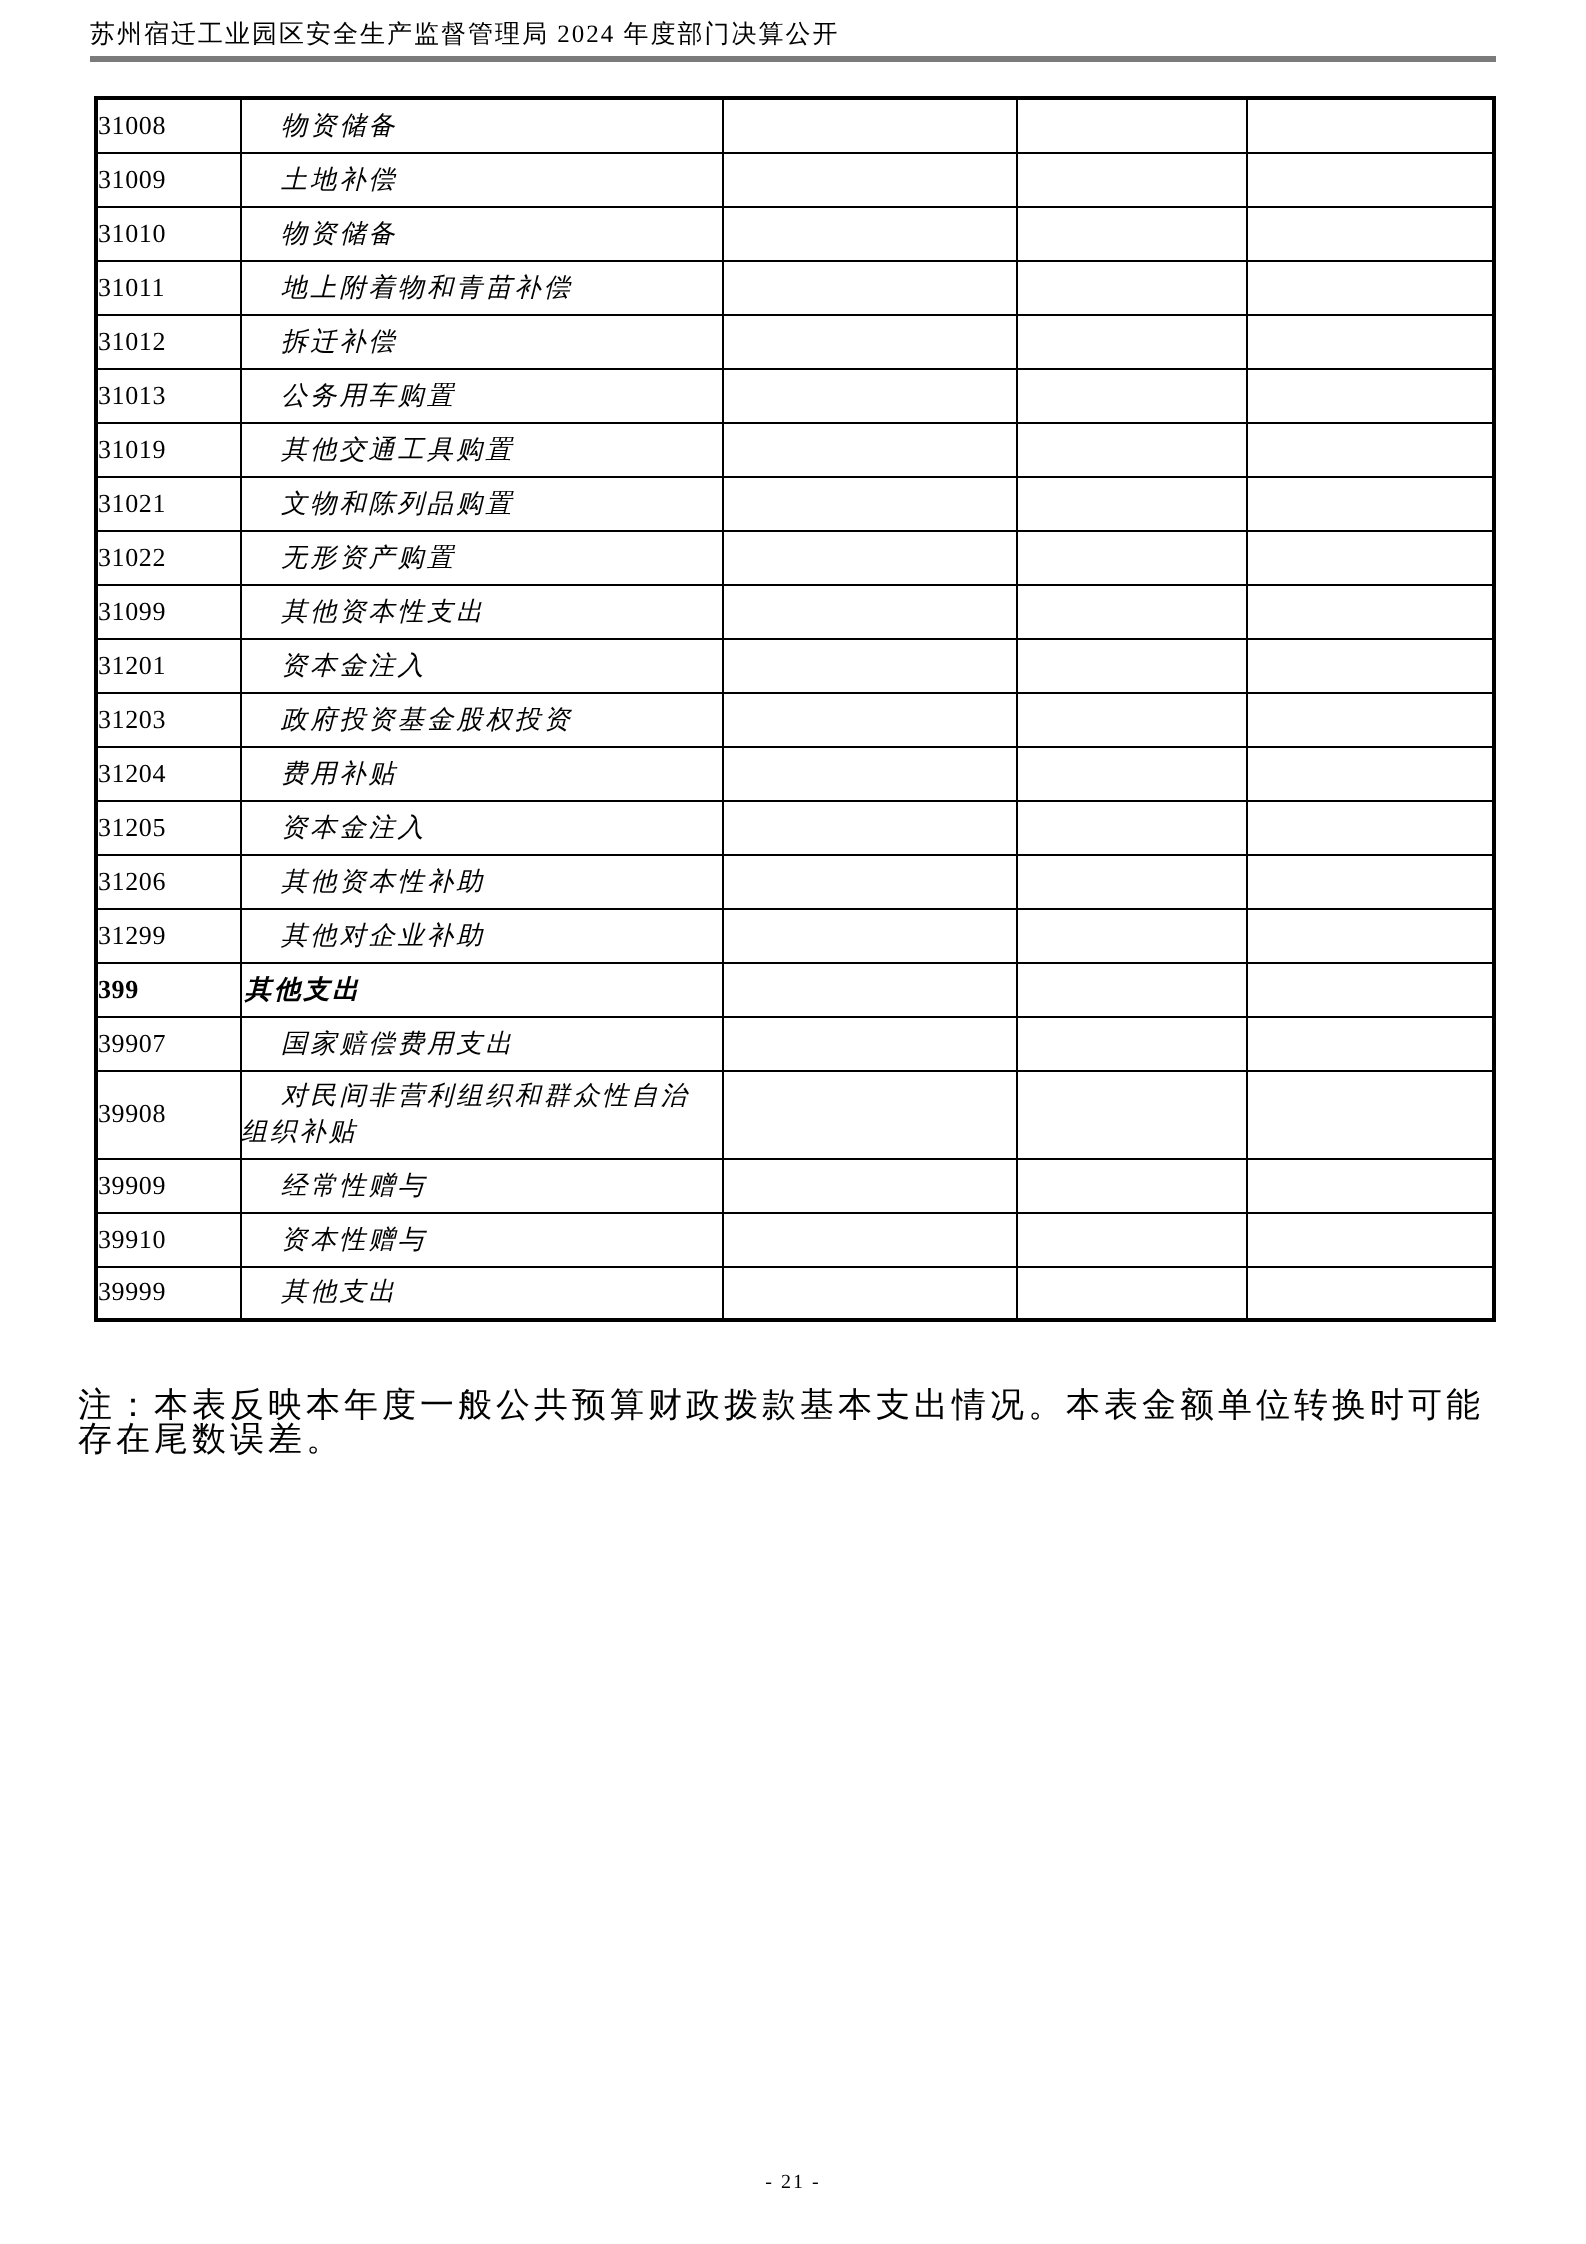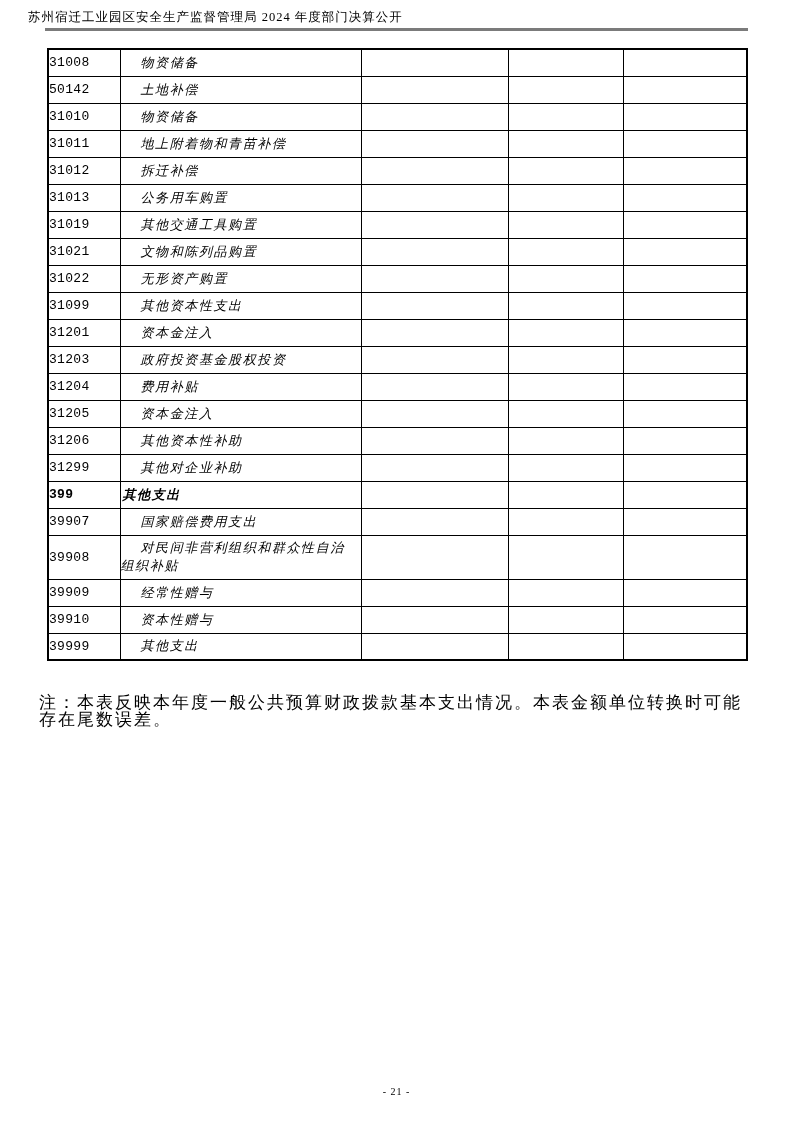--- a/index.html
+++ b/index.html
@@ -9,21 +9,21 @@
     width: 793px;
     height: 1122px;
     margin: 0 auto;
     background: #ffffff;
     font-family: "Liberation Serif", "DejaVu Serif", serif;
     color: #000000;
     overflow: hidden;
   }
   .header-title {
     position: absolute;
-    left: 28px;
+    left: 45px;
     top: 9px;
     font-size: 12.5px;
     letter-spacing: 1px;
     white-space: nowrap;
   }
   .header-rule {
     position: absolute;
     left: 45px;
     top: 28px;
     width: 703px;
@@ -44,21 +44,20 @@
     height: 27px;
     font-size: 13px;
     vertical-align: middle;
     padding: 0;
     overflow: hidden;
   }
   tr.tall td { height: 44px; }
   td.code-cell {
     padding-left: 3px;
     letter-spacing: 0.3px;
-    font-family: Liberation Mono, monospace;
   }
   .name-text {
     text-indent: 20px;
     letter-spacing: 1.6px;
     line-height: 18px;
     padding-right: 4px;
     font-style: italic;
   }
   tr.section td { font-weight: bold; }
   tr.section .name-text { text-indent: 2px; }
@@ -102,21 +101,21 @@
         <tr>
           <td class="code-cell">31008</td>
           <td class="name-cell">
             <div class="name-text">物资储备</div>
           </td>
           <td></td>
           <td></td>
           <td></td>
         </tr>
         <tr>
-          <td class="code-cell">50142</td>
+          <td class="code-cell">31009</td>
           <td class="name-cell">
             <div class="name-text">土地补偿</div>
           </td>
           <td></td>
           <td></td>
           <td></td>
         </tr>
         <tr>
           <td class="code-cell">31010</td>
           <td class="name-cell">

